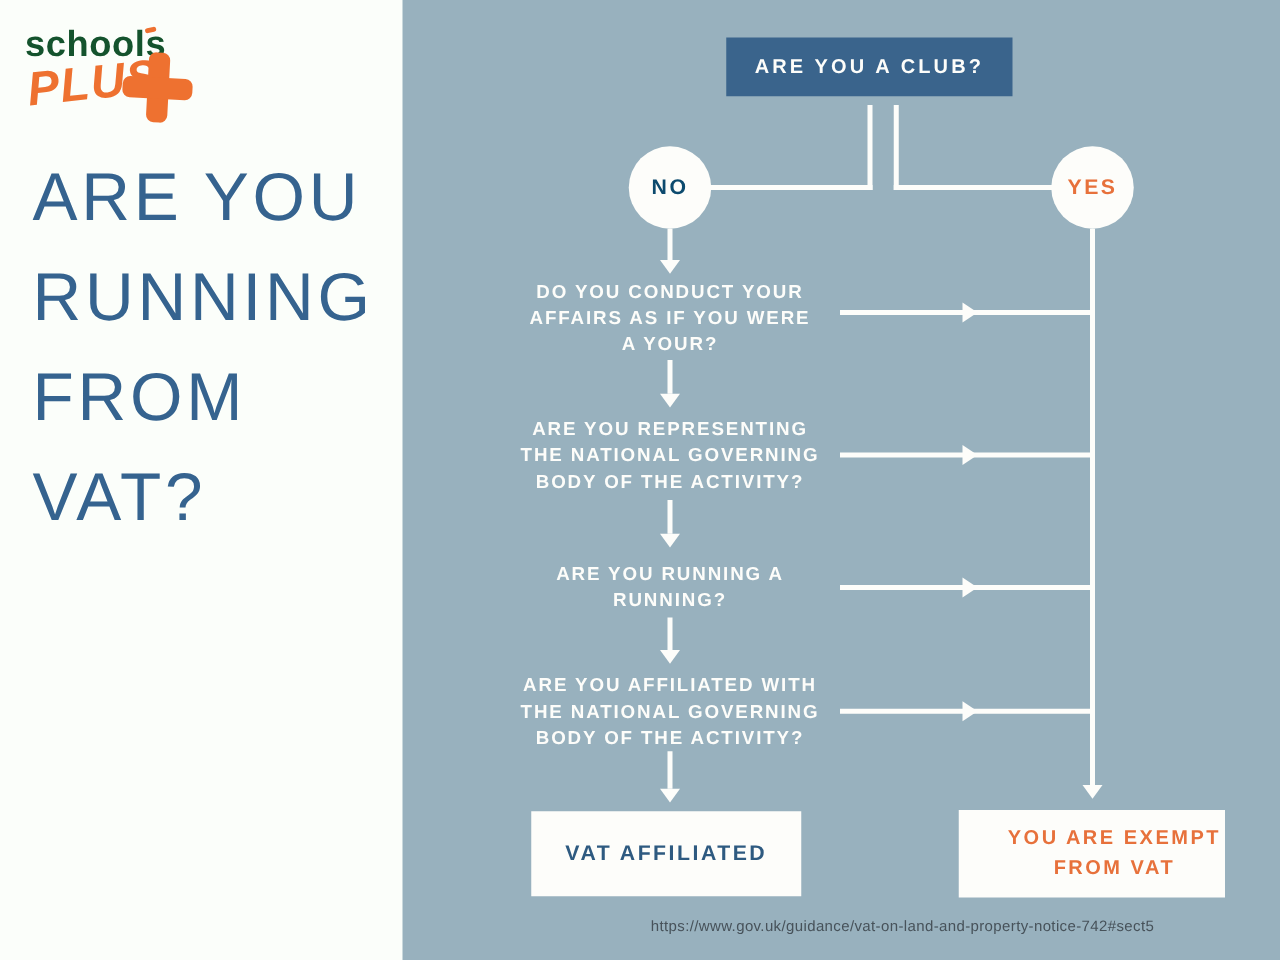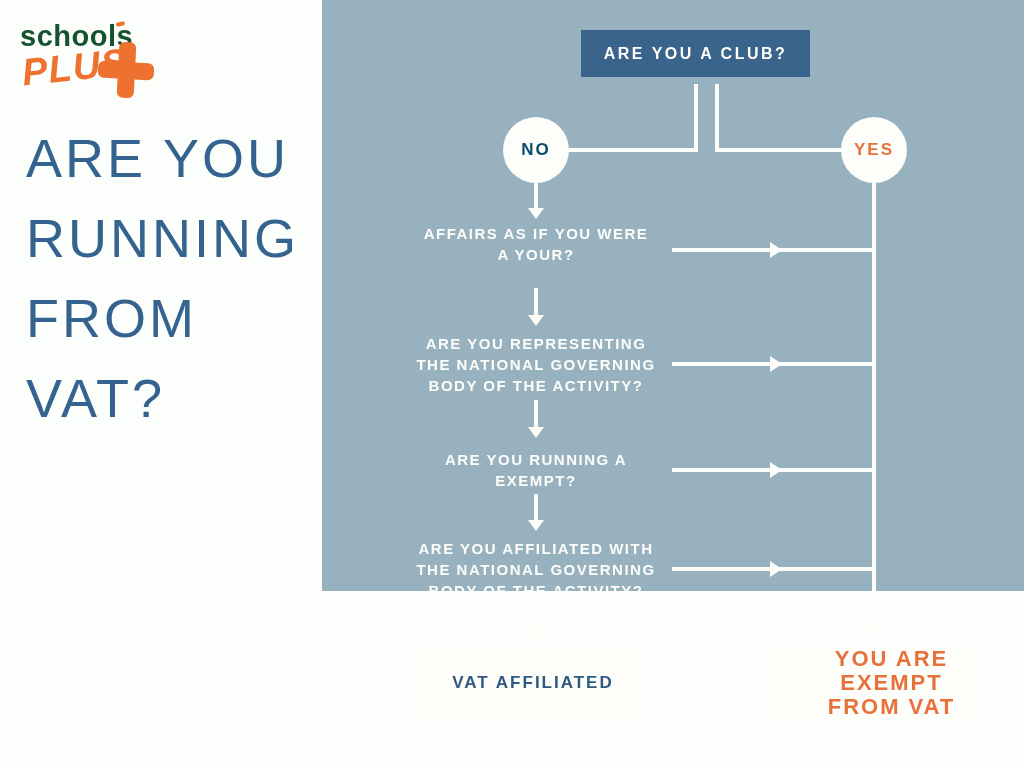--- a/index.html
+++ b/index.html
@@ -16,21 +16,21 @@
   .logo-accent { position:absolute; left:96px; top:2px; width:9px; height:4px; background:#ee7130; border-radius:2px; transform:rotate(-12deg); }
   .logo-plus-text { position:absolute; left:2px; top:26px; font-size:38px; font-weight:bold; font-style:italic; color:#ee7130; letter-spacing:1px; transform:rotate(-6deg); display:inline-block; }
   .logo-plus-icon { position:absolute; left:78px; top:22px; width:56px; height:56px; }
   .logo-plus-icon .pv { position:absolute; left:20px; top:0; width:17px; height:56px; background:#ee7130; border-radius:6px; transform:rotate(3deg); }
   .logo-plus-icon .ph { position:absolute; left:0; top:20px; width:56px; height:17px; background:#ee7130; border-radius:6px; transform:rotate(3deg); }
 
   .title { position:absolute; left:26px; top:118px; font-size:54px; font-weight:normal; color:#35638f; letter-spacing:3px; line-height:80px; }
   .title span { display:block; }
 
   
-  .chart-panel { position:absolute; left:322px; top:0; width:702px; height:591px; background:#98b1be; }
+  .chart-panel { position:absolute; left:322px; top:0; width:702px; height:768px; background:#98b1be; }
 
   .node { position:absolute; }
   .root-box { left:259px; top:30px; width:229px; height:47px; background:#3a648c;
               display:flex; align-items:center; justify-content:center;
               color:#fdfdfa; font-size:16px; font-weight:bold; letter-spacing:2.5px; }
 
   .circle { width:66px; height:66px; border-radius:50%; background:#fdfdfa;
             display:flex; align-items:center; justify-content:center;
             font-size:17px; font-weight:bold; letter-spacing:2px; }
   .no-circle  { left:181px; top:117px; color:#0c4a6e; }
@@ -46,21 +46,21 @@
                  border-left:12px solid #fdfdfa; }
 
   .question { position:absolute; left:84px; width:260px; text-align:center;
               color:#fdfdfa; font-size:15px; font-weight:bold; letter-spacing:1.5px; }
   .q-line { line-height:21px; }
 
   .outcome { position:absolute; background:#fdfdfa; display:flex; flex-direction:column;
              align-items:center; justify-content:center; text-align:center;
              font-weight:bold; letter-spacing:2px; }
   .vat-box { left:103px; top:649px; width:216px; height:68px; color:#2e5a80; font-size:17px; }
-  .exempt-box { left:445px; top:648px; width:213px; height:70px; color:#e7713b; font-size:22px; line-height:24px;padding-left:36px; }
+  .exempt-box { left:445px; top:648px; width:213px; height:70px; color:#e7713b; font-size:16px; line-height:24px;padding-left:36px; }
 
   .source-url { position:absolute; left:175px; top:734px; width:450px; text-align:center;
                 color:#47525a; font-size:12px; letter-spacing:0.3px; }
 </style>
 </head>
 <body>
 
 <div class="canvas">
 
   <aside class="left-panel">
@@ -94,41 +94,42 @@
     <div class="node circle no-circle">NO</div>
     <div class="node circle yes-circle">YES</div>
 
     <div class="line" style="left:212px; top:183px; width:4px; height:25px;"></div>
     <div class="arrow-down" style="left:206px; top:208px;"></div>
 
     <div class="line" style="left:550px; top:183px; width:4px; height:445px;"></div>
     <div class="arrow-down" style="left:544px; top:628px;"></div>
 
     <div class="question" style="top:223px;">
+      <div class="q-line">DO YOU CONDUCT YOUR</div>
       <div class="q-line">AFFAIRS AS IF YOU WERE</div>
       <div class="q-line">A YOUR?</div>
     </div>
     <div class="line" style="left:350px; top:248px; width:200px; height:4px;"></div>
     <div class="arrow-right" style="left:448px; top:242px;"></div>
     <div class="line" style="left:212px; top:288px; width:4px; height:27px;"></div>
     <div class="arrow-down" style="left:206px; top:315px;"></div>
 
     <div class="question" style="top:333px;">
       <div class="q-line">ARE YOU REPRESENTING</div>
       <div class="q-line">THE NATIONAL GOVERNING</div>
       <div class="q-line">BODY OF THE ACTIVITY?</div>
     </div>
     <div class="line" style="left:350px; top:362px; width:200px; height:4px;"></div>
     <div class="arrow-right" style="left:448px; top:356px;"></div>
     <div class="line" style="left:212px; top:400px; width:4px; height:27px;"></div>
     <div class="arrow-down" style="left:206px; top:427px;"></div>
 
     <div class="question" style="top:449px;">
       <div class="q-line">ARE YOU RUNNING A</div>
-      <div class="q-line">EXEMPT?</div>
+      <div class="q-line">RUNNING?</div>
     </div>
     <div class="line" style="left:350px; top:468px; width:200px; height:4px;"></div>
     <div class="arrow-right" style="left:448px; top:462px;"></div>
     <div class="line" style="left:212px; top:494px; width:4px; height:26px;"></div>
     <div class="arrow-down" style="left:206px; top:520px;"></div>
 
     <div class="question" style="top:538px;">
       <div class="q-line">ARE YOU AFFILIATED WITH</div>
       <div class="q-line">THE NATIONAL GOVERNING</div>
       <div class="q-line">BODY OF THE ACTIVITY?</div>
@@ -139,15 +140,16 @@
     <div class="arrow-down" style="left:206px; top:631px;"></div>
 
     <div class="outcome vat-box">
       <div>VAT AFFILIATED</div>
     </div>
     <div class="outcome exempt-box">
       <div>YOU ARE EXEMPT</div>
       <div>FROM VAT</div>
     </div>
 
+    <div class="source-url">https://www.gov.uk/guidance/vat-on-land-and-property-notice-742#sect5</div>
 
   </main>
 </div>
 
 </body></html>

